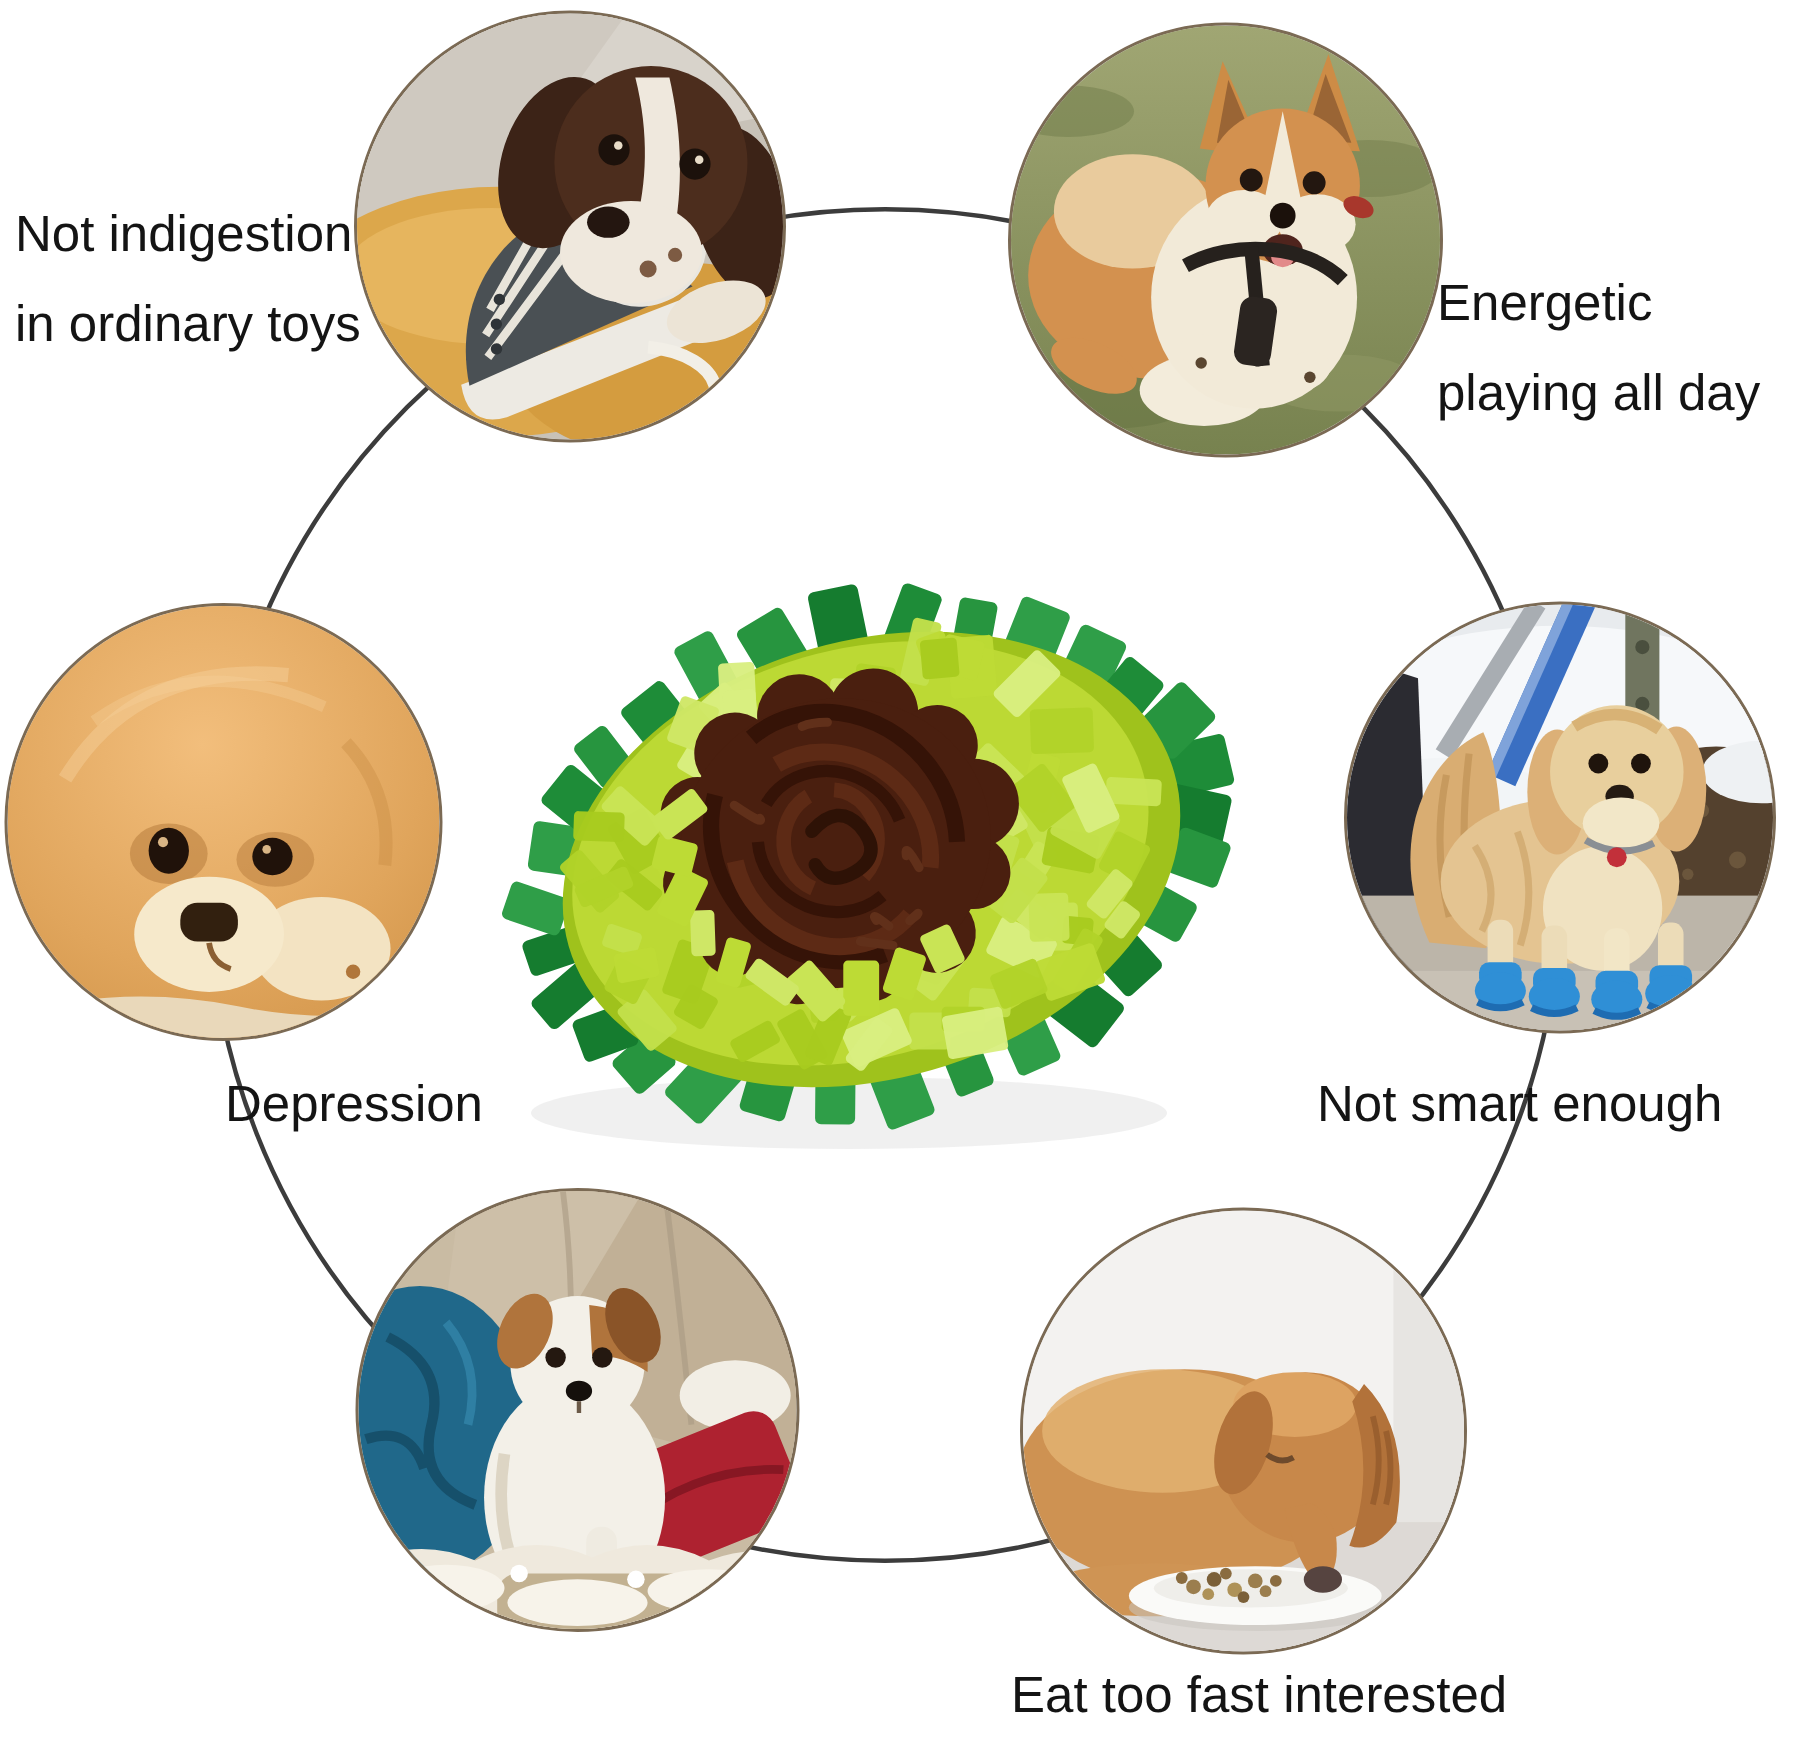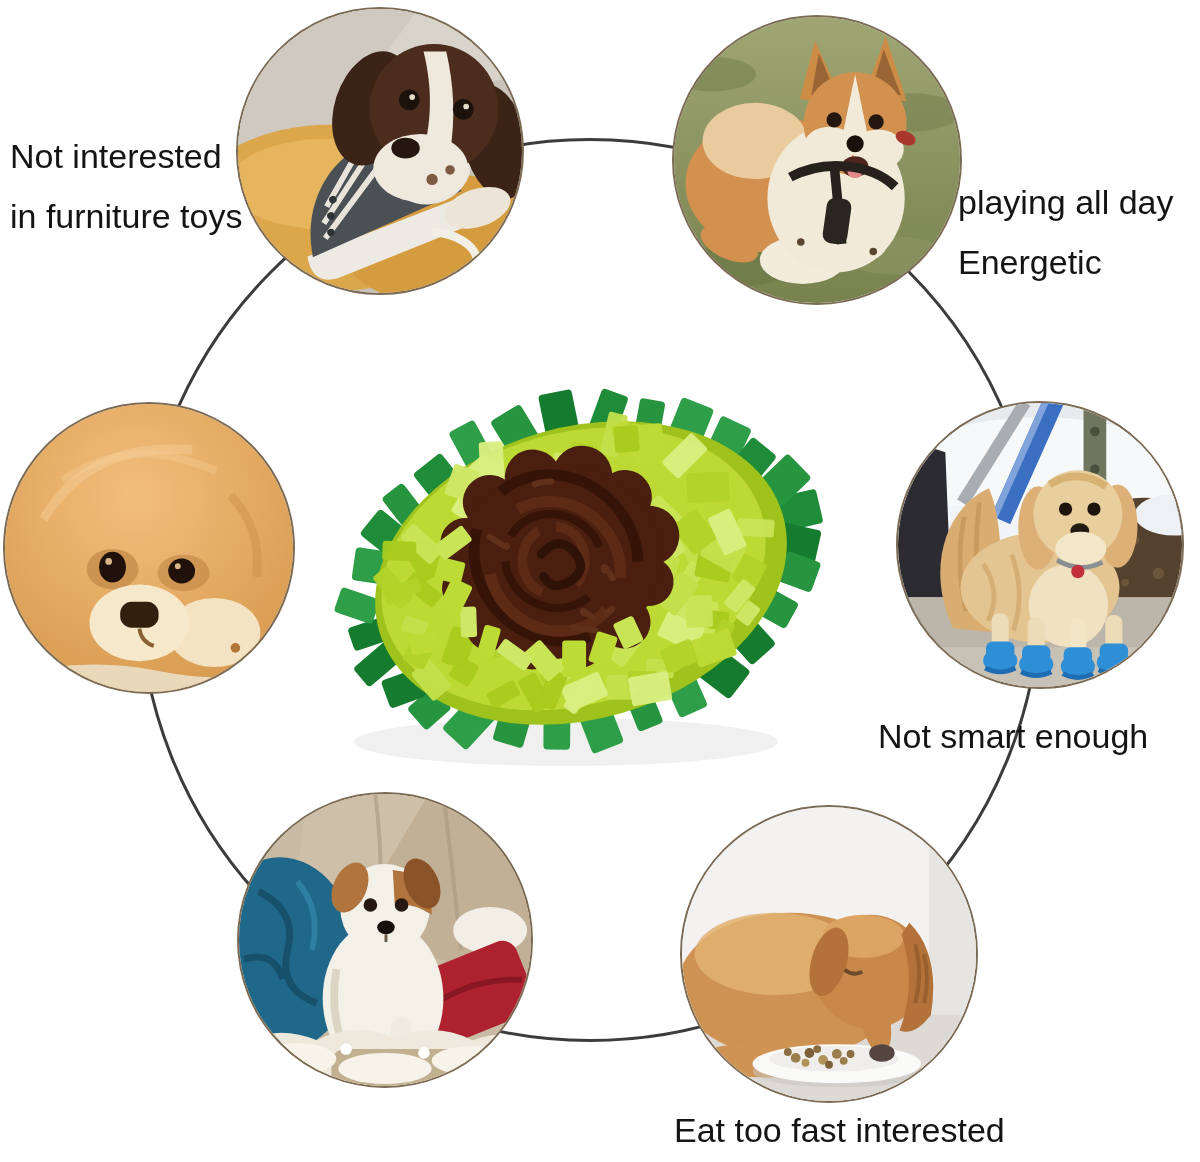--- a/index.html
+++ b/index.html
@@ -418,26 +418,30 @@
         <path d="M232,118 Q264,150 254,212 Q238,234 222,228 Q240,180 224,130 Z" fill="#b2723a"></path>
         <path d="M238,140 q8,30 0,60 M247,150 q6,26 0,50" stroke="#9a5f2e" stroke-width="4" fill="none"></path>
         <path d="M178,203 Q186,240 200,254 Q216,250 213,222 Q207,204 196,199 Z" fill="#c8884a"></path>
         <ellipse cx="204" cy="251" rx="13" ry="9" fill="#564440"></ellipse>
         <path d="M166,166 q9,7 18,2" stroke="#6e4a2c" stroke-width="4" fill="none"></path>
       </g>
     </svg>
   </figure>
 
   <div class="label" style="left:10px;top:126px">
-    <span>Not interested</span>
-    <span>in furniture toys</span>
+    <span>Not indigestion</span>
+    <span>in ordinary toys</span>
   </div>
   <div class="label" style="left:958px;top:172px">
+    <span>Energetic</span>
     <span>playing all day</span>
-    <span>Energetic</span>
+  </div>
+  <div class="label" style="left:150px;top:706px">
+    <span>Depression</span>
+
   </div>
   <div class="label" style="left:878px;top:706px">
     <span>Not smart enough</span>
 
   </div>
   <div class="label" style="left:674px;top:1100px">
     <span>Eat too fast interested</span>
 
   </div>
 

